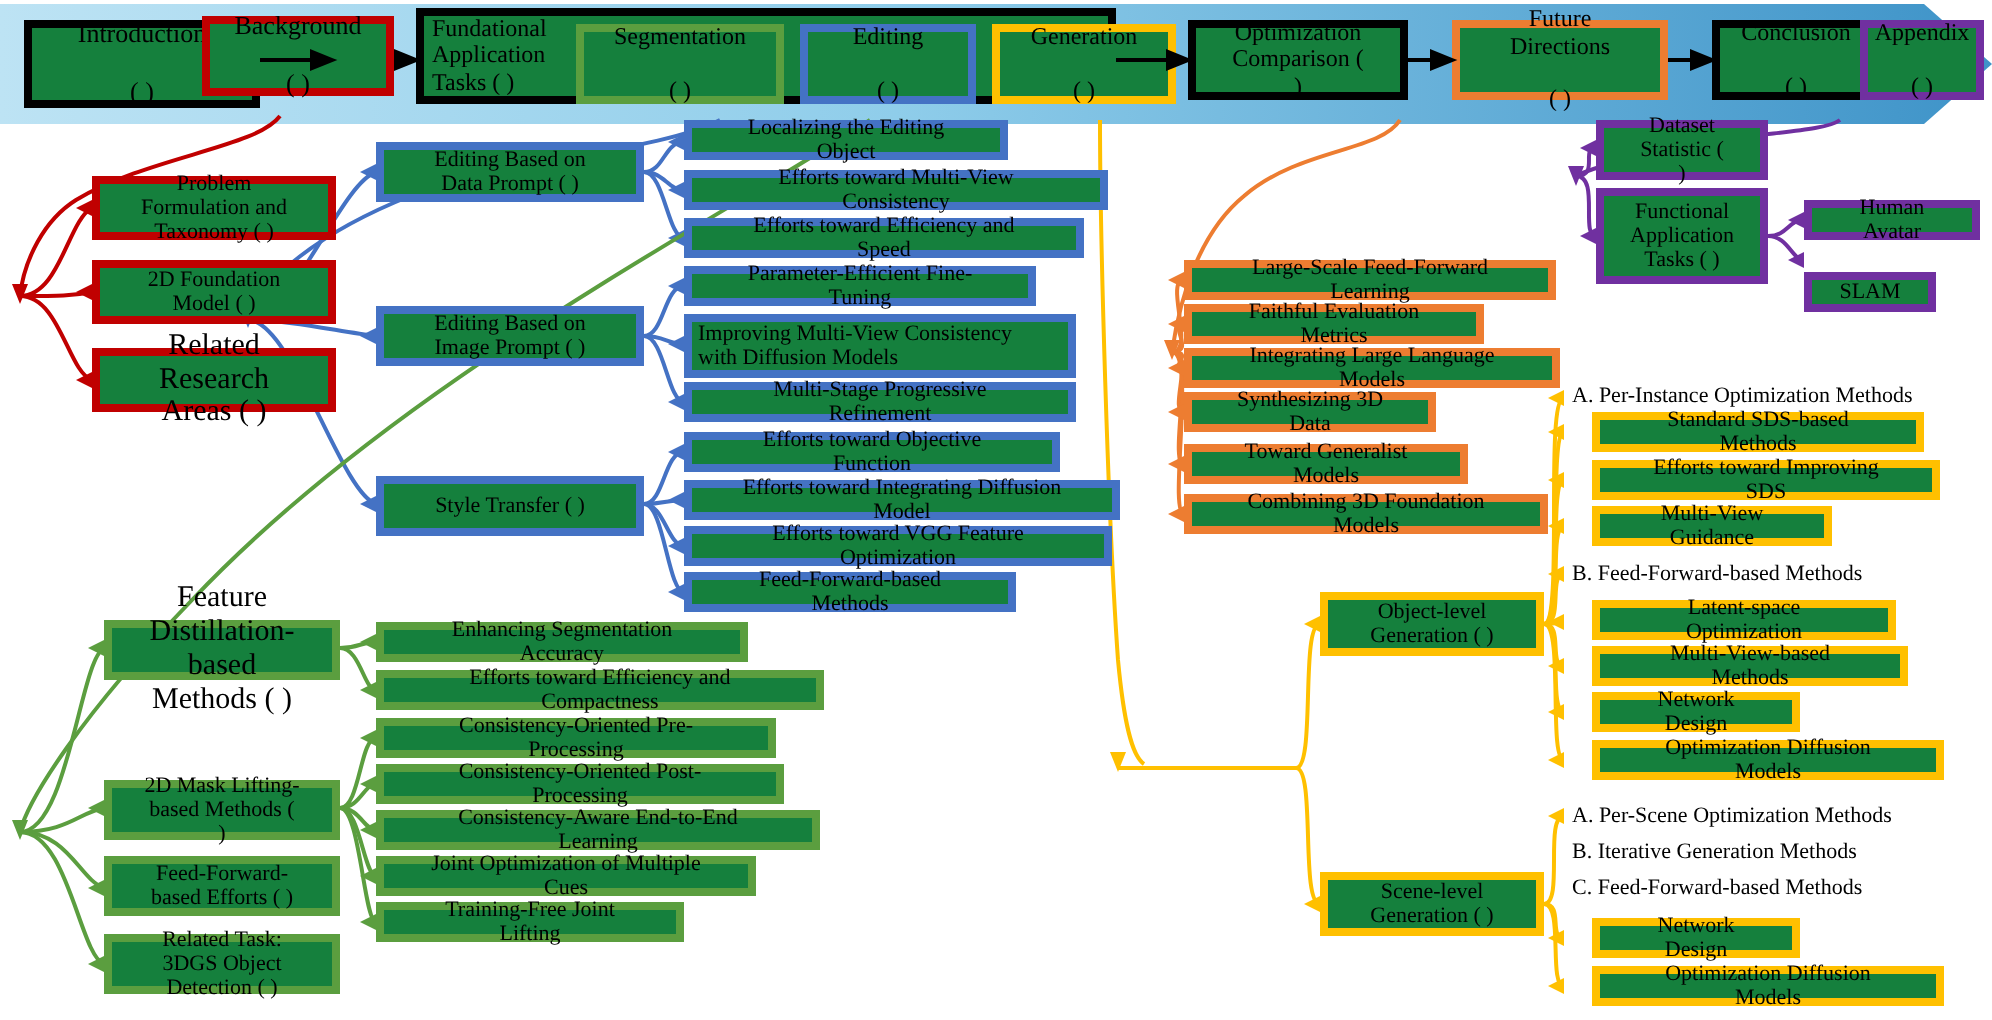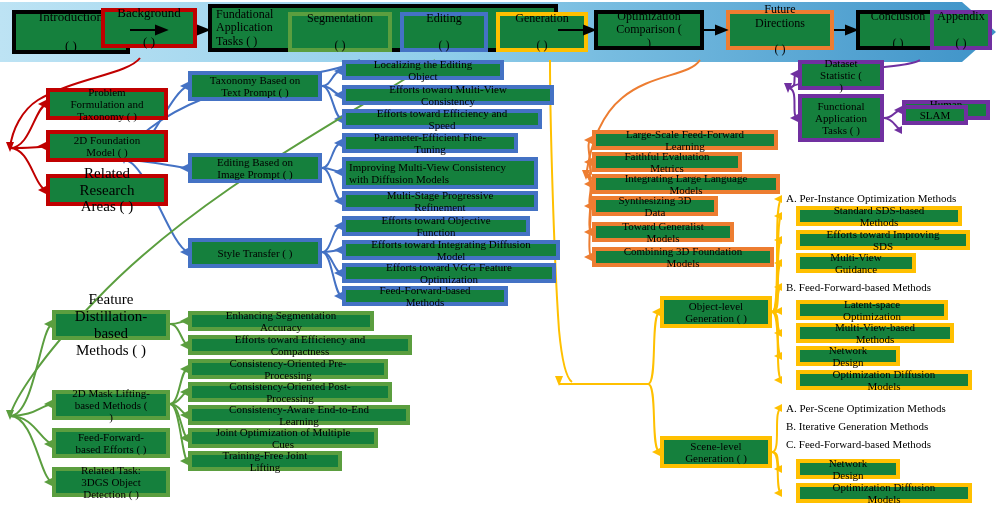--- a/index.html
+++ b/index.html
@@ -226,21 +226,21 @@
     <span>Problem Formulation and Taxonomy (        )</span>
   </div>
   <div class="node" style="left:46px;top:130px;width:122px;height:32px;border-color:#C00000;font-size:11px;">
     <span>2D Foundation Model (        )</span>
   </div>
   <div class="node" style="left:46px;top:174px;width:122px;height:32px;border-color:#C00000;font-size:15px;">
     <span>Related Research Areas (        )</span>
   </div>
 
   <div class="node" style="left:188px;top:71px;width:134px;height:30px;border-color:#4472C4;font-size:11px;">
-    <span>Taxonomy Based on Text Prompt (        )</span>
+    <span>Editing Based on Data Prompt (        )</span>
   </div>
   <div class="node" style="left:188px;top:153px;width:134px;height:30px;border-color:#4472C4;font-size:11px;">
     <span>Editing Based on Image Prompt (        )</span>
   </div>
   <div class="node" style="left:188px;top:238px;width:134px;height:30px;border-color:#4472C4;font-size:11px;">
     <span>Style Transfer (        )</span>
   </div>
 
   <div class="node" style="left:342px;top:60px;width:162px;height:20px;border-color:#4472C4;font-size:11px;">
     <span>Localizing the Editing Object</span>
@@ -332,21 +332,21 @@
 
   <div class="node" style="left:798px;top:60px;width:86px;height:30px;border-color:#7030A0;font-size:11px;">
     <span>Dataset Statistic (        )</span>
     </div>
   <div class="node" style="left:798px;top:94px;width:86px;height:48px;border-color:#7030A0;font-size:11px;">
     <span>Functional Application Tasks (        )</span>
     </div>
   <div class="node" style="left:902px;top:100px;width:88px;height:20px;border-color:#7030A0;font-size:11px;">
     <span>Human Avatar</span>
     </div>
-  <div class="node" style="left:902px;top:105px;width:66px;height:20px;border-color:#7030A0;font-size:11px;">
+  <div class="node" style="left:902px;top:136px;width:66px;height:20px;border-color:#7030A0;font-size:11px;">
     <span>SLAM</span>
     </div>
 
   <div class="node" style="left:660px;top:296px;width:112px;height:32px;border-color:#FFC000;font-size:11px;">
     <span>Object-level Generation (        )</span>
     </div>
   <div class="node" style="left:660px;top:436px;width:112px;height:32px;border-color:#FFC000;font-size:11px;">
     <span>Scene-level Generation (        )</span>
     </div>
 

